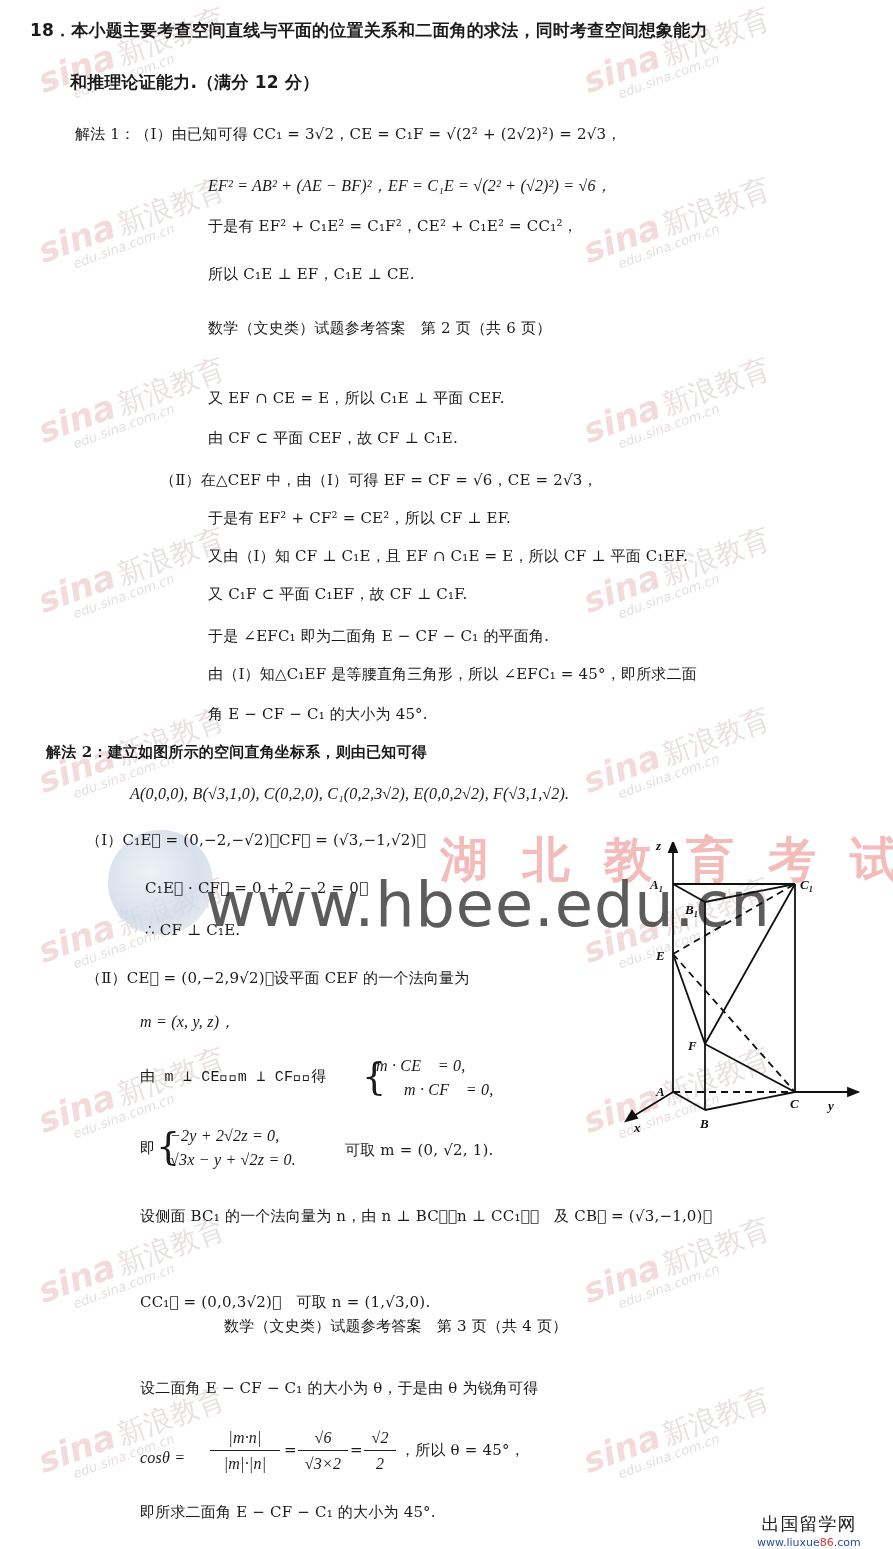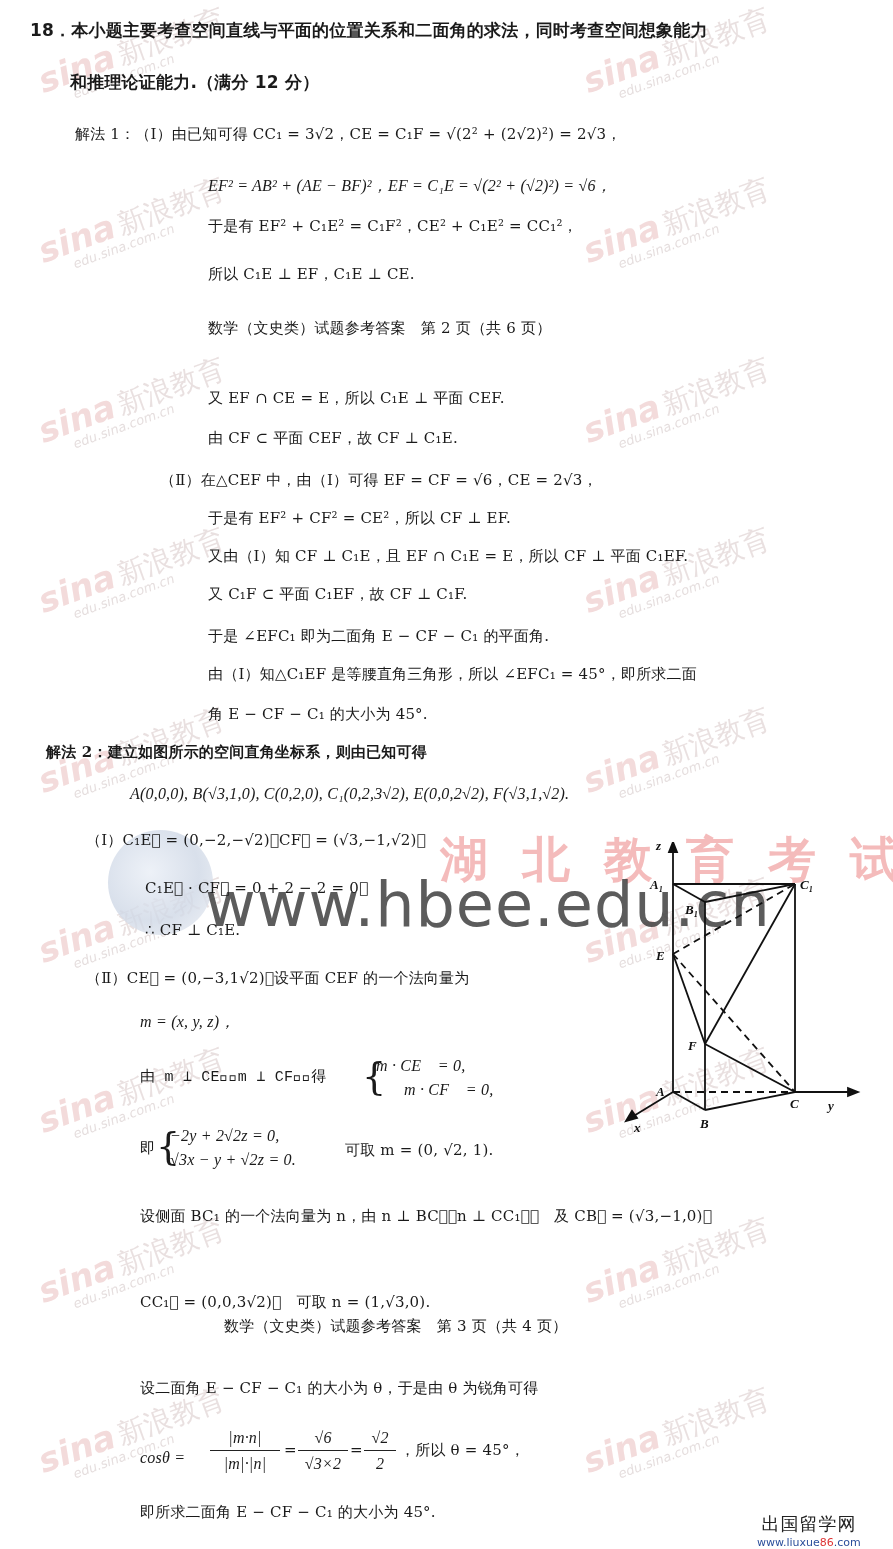--- a/index.html
+++ b/index.html
@@ -94,21 +94,21 @@
 <div class="line" style="left:208px;top:664px;">由（Ⅰ）知△C₁EF 是等腰直角三角形，所以 ∠EFC₁ = 45°，即所求二面</div>
 <div class="line" style="left:208px;top:704px;">角 E − CF − C₁ 的大小为 45°.</div>
 
 <div class="line bold" style="left:46px;top:742px;">解法 2：建立如图所示的空间直角坐标系，则由已知可得</div>
 <div class="line math" style="left:130px;top:784px;">A(0,0,0), B(√3,1,0), C(0,2,0), C₁(0,2,3√2),  E(0,0,2√2), F(√3,1,√2).</div>
 
 <div class="line" style="left:86px;top:830px;">（Ⅰ）C₁E⃗ = (0,−2,−√2)，CF⃗ = (√3,−1,√2)，</div>
 <div class="line" style="left:145px;top:878px;">C₁E⃗ · CF⃗ = 0 + 2 − 2 = 0，</div>
 <div class="line" style="left:145px;top:920px;">∴ CF ⊥ C₁E.</div>
 
-<div class="line" style="left:86px;top:968px;">（Ⅱ）CE⃗ = (0,−3,1√2)，设平面 CEF 的一个法向量为</div>
+<div class="line" style="left:86px;top:968px;">（Ⅱ）CE⃗ = (0,−2,9√2)，设平面 CEF 的一个法向量为</div>
 <div class="line math" style="left:140px;top:1012px;">m = (x, y, z)，</div>
 <div class="line" style="left:140px;top:1068px;font-family:Liberation Mono, monospace;">由 m ⊥ CE⃗，m ⊥ CF⃗，得</div>
 <div class="line" style="left:362px;top:1054px;font-size:38px;line-height:44px;">{</div>
 <div class="line math" style="left:376px;top:1056px;">m · CE⃗ = 0,</div>
 <div class="line math" style="left:376px;top:1080px;padding-left:28px;">m · CF⃗ = 0,</div>
 
 <div class="line" style="left:140px;top:1138px;">即</div>
 <div class="line" style="left:156px;top:1124px;font-size:38px;line-height:44px;">{</div>
 <div class="line math" style="left:170px;top:1126px;">−2y + 2√2z = 0,</div>
 <div class="line math" style="left:170px;top:1150px;text-align:center;">√3x − y + √2z = 0.</div>

